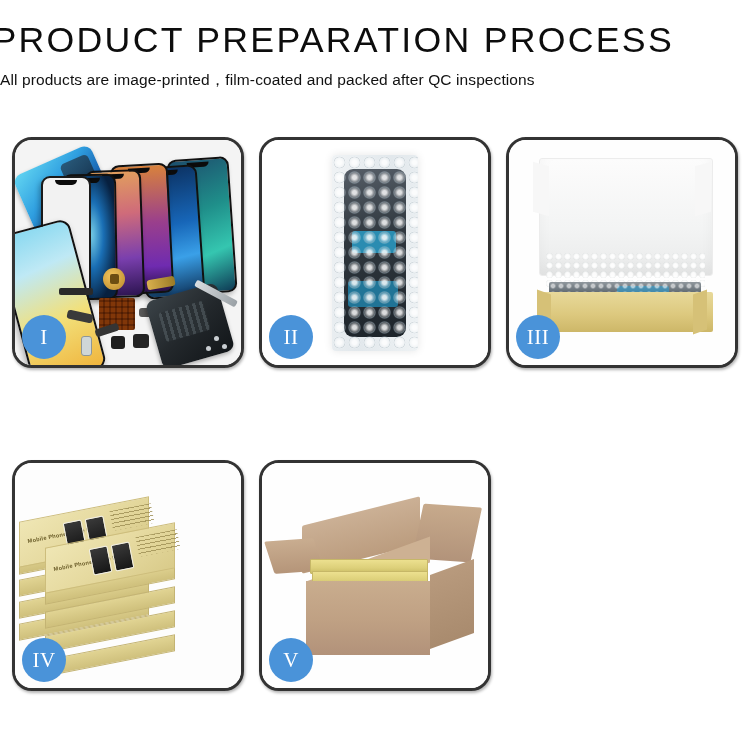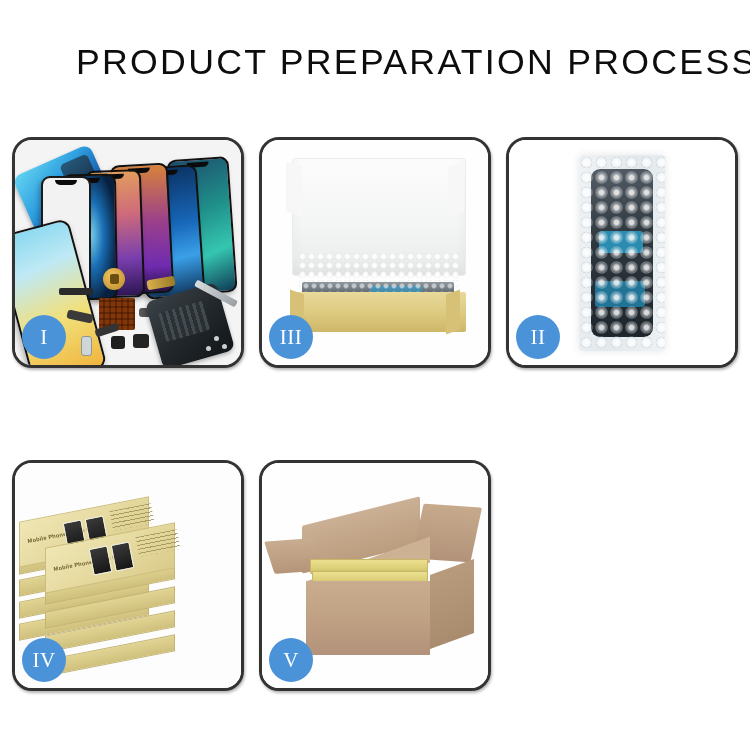--- a/index.html
+++ b/index.html
@@ -4,21 +4,21 @@
 <style>
   html,body{margin:0;padding:0;}
   body{
     width:750px;height:750px;background:#ffffff;
     font-family:"Liberation Sans","DejaVu Sans",sans-serif;
     overflow:hidden;position:relative;
   }
   .page{width:750px;height:750px;position:relative;}
 
   
-  .header{padding-top:44px;text-align:right;}
+  .header{padding-top:22px;text-align:left;}
   .title{
     font-size:35px;font-weight:500;letter-spacing:2.2px;color:#0d0d0d;
     line-height:1;transform:scaleX(1.02);transform-origin:center;
     white-space:nowrap;
   }
   .subtitle{
     margin-top:13px;font-size:15.5px;font-weight:400;color:#111111;
     letter-spacing:.1px;white-space:nowrap;
   }
 
@@ -276,20 +276,21 @@
   }
   .seam{position:absolute;background:rgba(120,95,70,.35);}
 </style>
 </head>
 <body>
 
 <div class="page">
 
   <div class="header">
     <div class="title">PRODUCT PREPARATION PROCESS</div>
+    <div class="subtitle">All products are image-printed，film-coated and packed after QC inspections</div>
   </div>
 
   <div class="grid">
 
     <div class="panel">
       <div class="stage">
         <div class="p1bg"></div>
 
         <div class="film"></div>
 
@@ -325,20 +326,35 @@
         <div class="part spk"></div>
         <div class="part btn1"></div>
 
         <div class="backplate"></div>
         <div class="tweezer"></div>
         <div class="screw" style="right:22px;bottom:24px;"></div>
         <div class="screw" style="right:14px;bottom:16px;"></div>
         <div class="screw" style="right:30px;bottom:14px;"></div>
       </div>
       <div class="badge">I</div>
+    </div>
+
+    <div class="panel">
+      <div class="stage">
+        <div class="bubblebg"></div>
+        <div class="pouch">
+          <div class="innerprod">
+            <div class="cyan1"></div>
+            <div class="cyan2"></div>
+          </div>
+          <div class="bubbles2"></div>
+          <div class="bubbles"></div>
+        </div>
+      </div>
+      <div class="badge">II</div>
     </div>
 
     <div class="panel">
       <div class="stage">
         <div class="p3"></div>
         <div class="lidback"></div>
         <div class="lidflapL"></div>
         <div class="lidflapR"></div>
         <div class="foam"></div>
         <div class="wrapped">
@@ -346,35 +362,20 @@
         </div>
         <div class="traybody"></div>
         <div class="trayfrontL"></div>
         <div class="trayfrontR"></div>
       </div>
       <div class="badge">III</div>
     </div>
 
     <div class="panel">
       <div class="stage">
-        <div class="bubblebg"></div>
-        <div class="pouch">
-          <div class="innerprod">
-            <div class="cyan1"></div>
-            <div class="cyan2"></div>
-          </div>
-          <div class="bubbles2"></div>
-          <div class="bubbles"></div>
-        </div>
-      </div>
-      <div class="badge">II</div>
-    </div>
-
-    <div class="panel">
-      <div class="stage">
         <div class="p4"></div>
 
         <div class="kside" style="left:4px;top:82px;"></div>
         <div class="kside" style="left:4px;top:104px;"></div>
         <div class="kside" style="left:4px;top:126px;"></div>
         <div class="kside" style="left:4px;top:148px;"></div>
 
         <div class="ktop" style="left:4px;top:46px;"></div>
         <div class="klabel" style="left:12px;top:68px;">Mobile Phone Spare Parts</div>
         <div class="kscreen" style="left:50px;top:58px;"></div>

